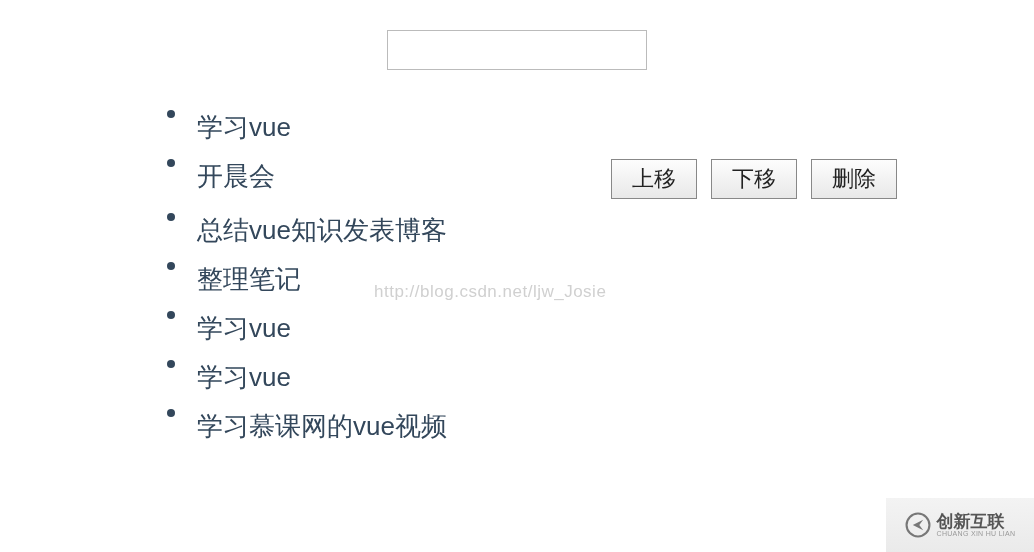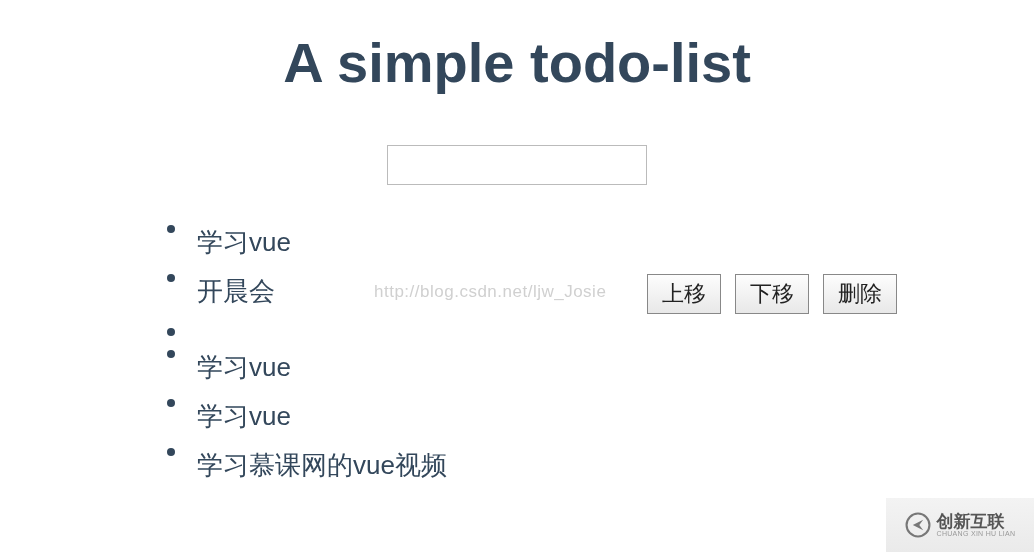--- a/index.html
+++ b/index.html
@@ -60,21 +60,21 @@
     .item-text {
       flex-shrink: 0;
     }
     .item-actions {
       margin-left: auto;
       display: flex;
       gap: 14px;
     }
     .action-btn {
       font-size: 22px;
-      padding: 4px 14px;
+      padding: 4px 20px;
       border: 1px solid #888;
       background: linear-gradient(#fdfdfd, #e8e8e8);
       color: #222;
       cursor: pointer;
       font-family: inherit;
     }
     .watermark-text {
       position: absolute;
       left: 374px;
       top: 282px;
@@ -118,38 +118,42 @@
     .logo-sub {
       font-size: 7px;
       color: #999;
       letter-spacing: 0.3px;
     }
   </style>
 </head>
 <body>
 
 <div class="container">
-  <h1 class="title">A simple todo-list</h1>
   <input class="input-box" type="text" placeholder="" style="">
   <ul class="list" id="todo-list">
       <li class="list-item">
         <span class="bullet"></span>
         <span class="item-text">学习vue</span>
       </li>
       <li class="list-item">
         <span class="bullet"></span>
         <span class="item-text">开晨会</span>
         <span class="item-actions">
           <button class="action-btn">上移</button>
           <button class="action-btn">下移</button>
           <button class="action-btn">删除</button>
         </span>
       </li>
       <li class="list-item">
         <span class="bullet"></span>
+        <span class="item-text">总结vue知识发表博客</span>
+      </li>
+      <li class="list-item">
+        <span class="bullet"></span>
+        <span class="item-text">整理笔记</span>
       </li>
       <li class="list-item">
         <span class="bullet"></span>
         <span class="item-text">学习vue</span>
       </li>
       <li class="list-item">
         <span class="bullet"></span>
         <span class="item-text">学习vue</span>
       </li>
       <li class="list-item">

